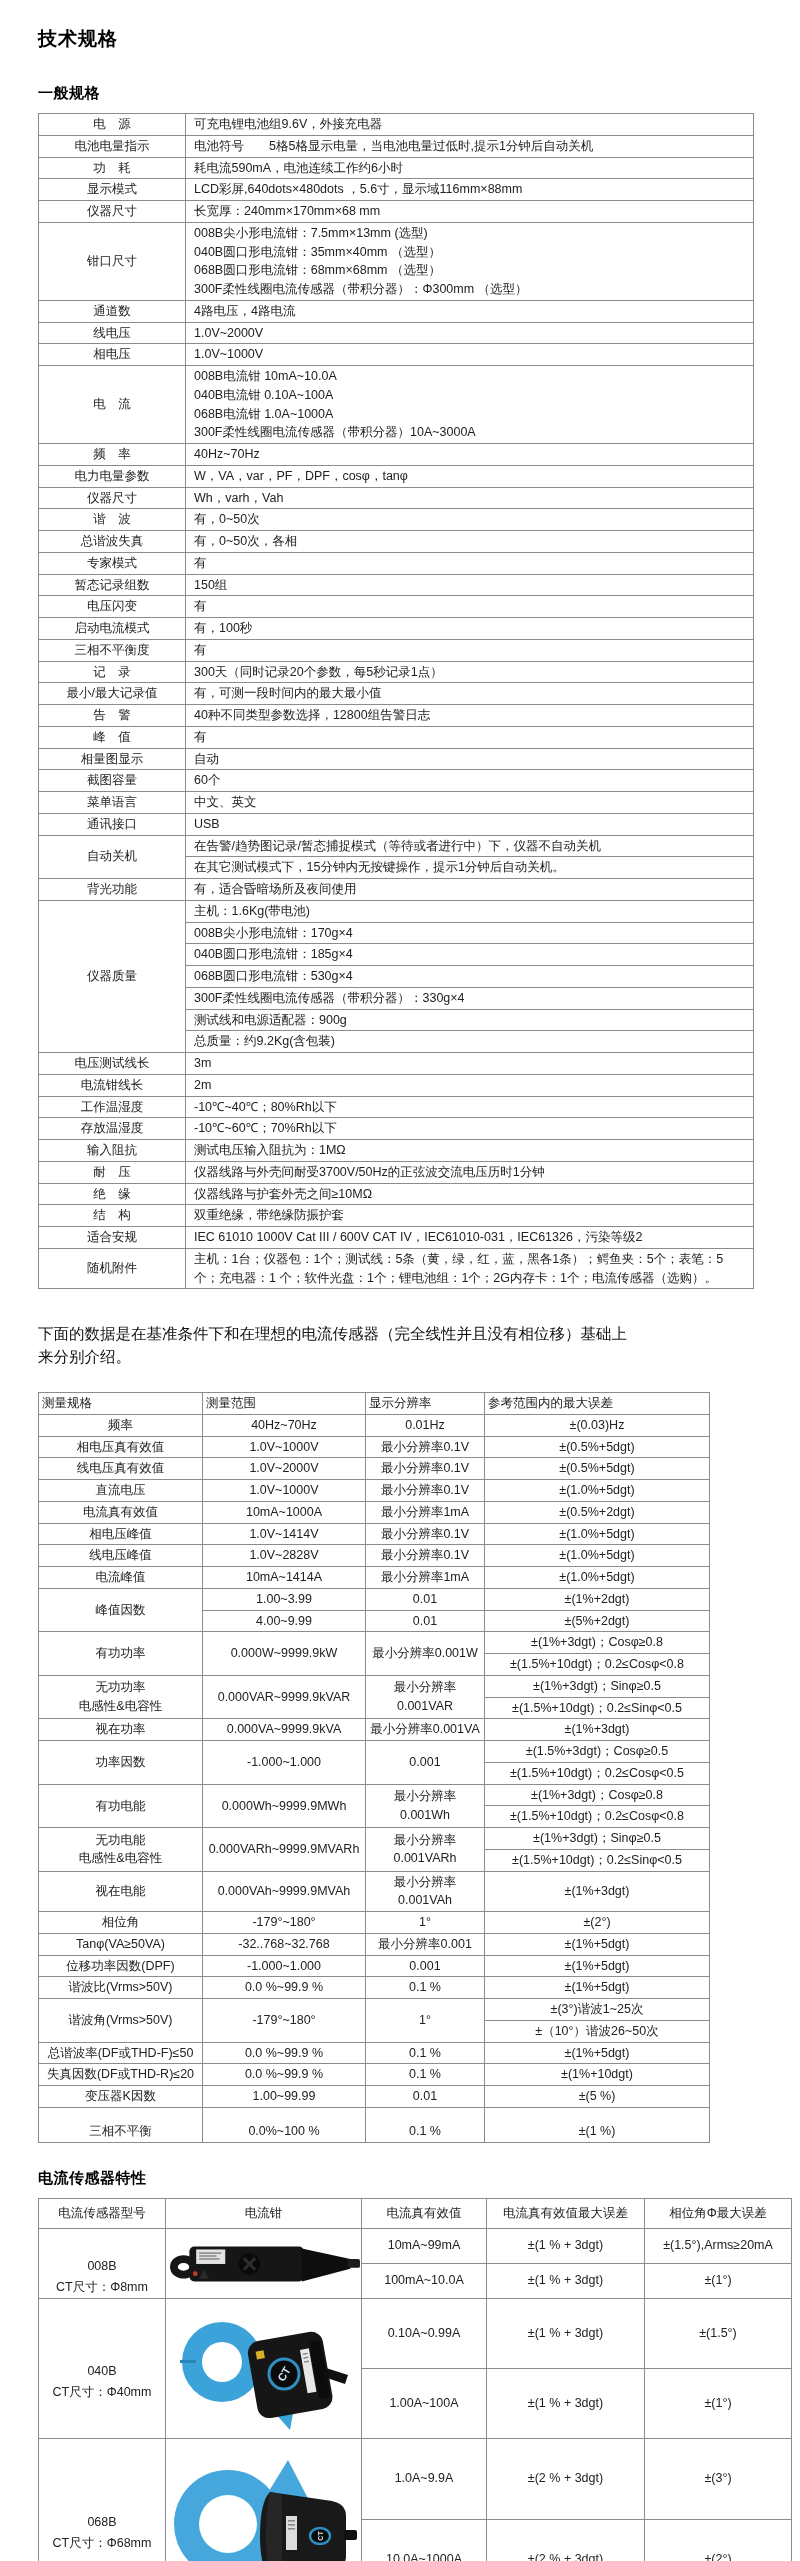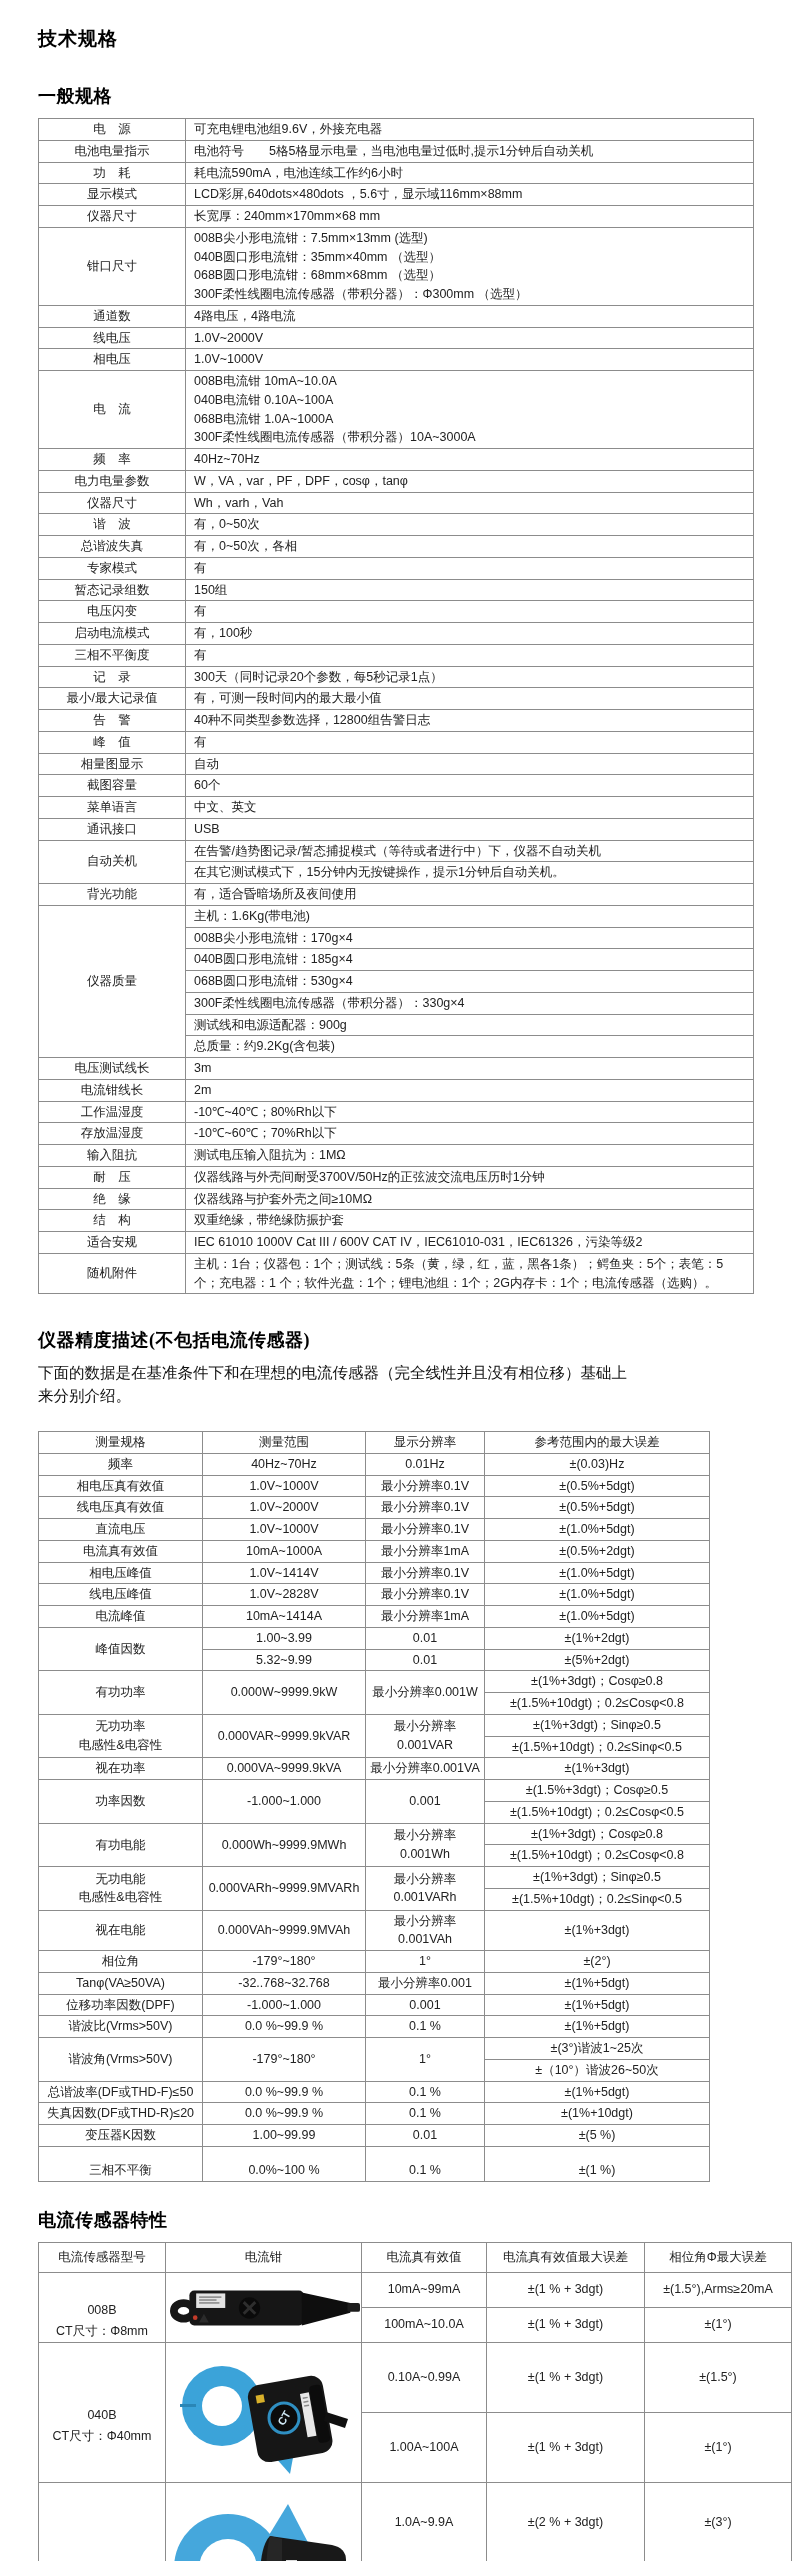--- a/index.html
+++ b/index.html
@@ -12,22 +12,22 @@
   }
   .page { padding:26px 0 40px 38px; }
 
   h1.doc-title {
     font-family:Liberation Serif, serif;
     font-size:19px; font-weight:bold; color:#000;
     letter-spacing:1px;
     margin-bottom:32px;
   }
   h2.sec-heading {
-    font-family:Liberation Serif, serif;
-    font-size:18px; font-weight:bold; color:#000;
+    font-family:Liberation Mono, monospace;
+    font-size:15px; font-weight:bold; color:#000;
     letter-spacing:0.5px;
     margin-bottom:10px;
   }
   .intro {
     font-family:"Liberation Serif", serif;
     font-size:15.5px; line-height:1.45; color:#111;
     width:760px; margin-bottom:24px;
     white-space:pre-line;
   }
 
@@ -39,21 +39,21 @@
     overflow:hidden;
   }
 
   
   #general-table { width:715px; }
   #general-table .g-label { text-align:center; vertical-align:middle; padding:1px 4px; }
   #general-table .g-value { text-align:left; vertical-align:middle; padding:1px 8px; }
 
   
   #accuracy-table { width:671px; margin-top:4px; }
-  #accuracy-table th { text-align:center; padding:1px 3px; }
+  #accuracy-table th { text-align:left; padding:1px 3px; }
   #accuracy-table td { text-align:center; vertical-align:middle; padding:1px 3px; }
   #accuracy-table .a-spec { white-space:pre-line;margin-left:44px; }
   #accuracy-table tr.tall td { height:30px; vertical-align:top; padding-top:14px; }
 
   
   #sensors-table { width:753px; margin-top:6px; }
   #sensors-table th { text-align:center; height:30px; padding:1px 3px; }
   #sensors-table td { text-align:center; vertical-align:middle; padding:1px 4px; }
   #sensors-table .s-model .model-name { margin-bottom:2px;margin-top:27px; }
   tr.row-008b td { height:35px; }
@@ -347,21 +347,20 @@
           <td class="g-label">随机附件</td>
           <td class="g-value">
             <div>主机：1台；仪器包：1个；测试线：5条（黄，绿，红，蓝，黑各1条）；鳄鱼夹：5个；表笔：5个；充电器：1 个；软件光盘：1个；锂电池组：1个；2G内存卡：1个；电流传感器（选购）。</div>
           </td>
         </tr>
       </tbody>
   </table>
 
   <div class="section-gap-1"></div>
 
-  <h2 class="sec-heading">仪器精度描述(不包括电流传感器)</h2>
   <p class="intro">下面的数据是在基准条件下和在理想的电流传感器（完全线性并且没有相位移）基础上
 来分别介绍。</p>
 
   <table id="accuracy-table">
     <colgroup>
       <col style="width:164px">
         <col style="width:163px">
         <col style="width:119px">
         <col style="width:225px">
     </colgroup>
@@ -422,21 +421,21 @@
           <td class="a-res">最小分辨率1mA</td>
           <td class="a-err">±(1.0%+5dgt)</td>
         </tr>
         <tr>
           <td class="a-spec" rowspan="2">峰值因数</td>
           <td class="a-range">1.00~3.99</td>
           <td class="a-res">0.01</td>
           <td class="a-err">±(1%+2dgt)</td>
         </tr>
         <tr>
-          <td class="a-range">5.32~9.99</td>
+          <td class="a-range">4.00~9.99</td>
           <td class="a-res">0.01</td>
           <td class="a-err">±(5%+2dgt)</td>
         </tr>
         <tr>
           <td class="a-spec" rowspan="2">有功功率</td>
           <td class="a-range" rowspan="2">0.000W~9999.9kW</td>
           <td class="a-res" rowspan="2">最小分辨率0.001W</td>
           <td class="a-err">±(1%+3dgt)；Cosφ≥0.8</td>
         </tr>
         <tr>

